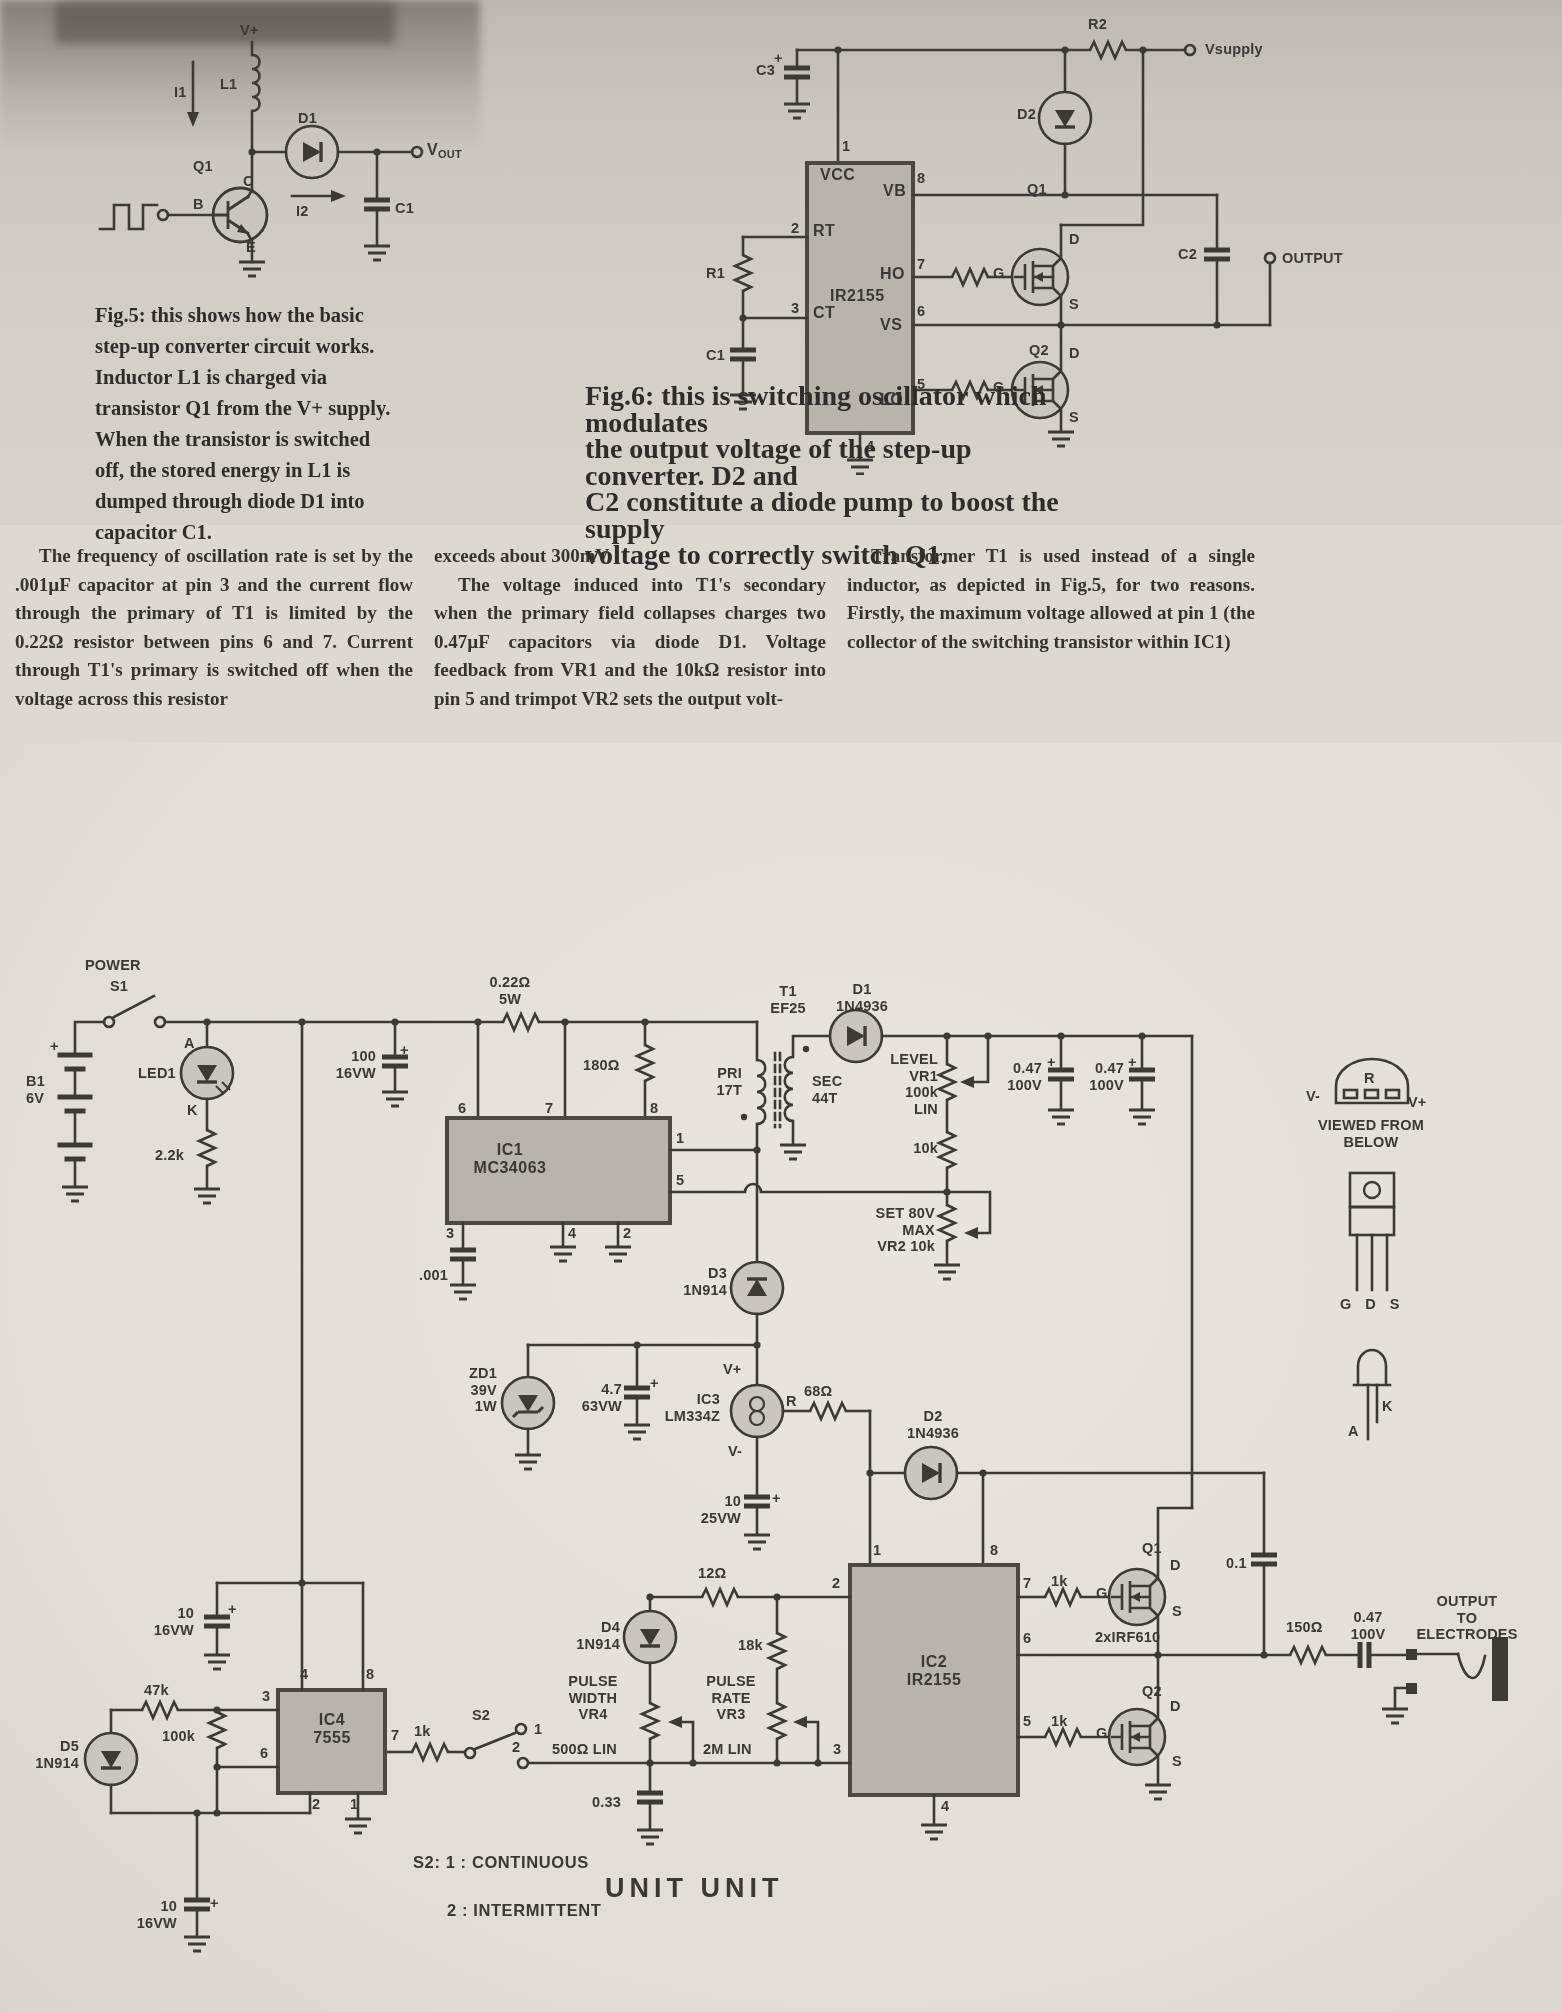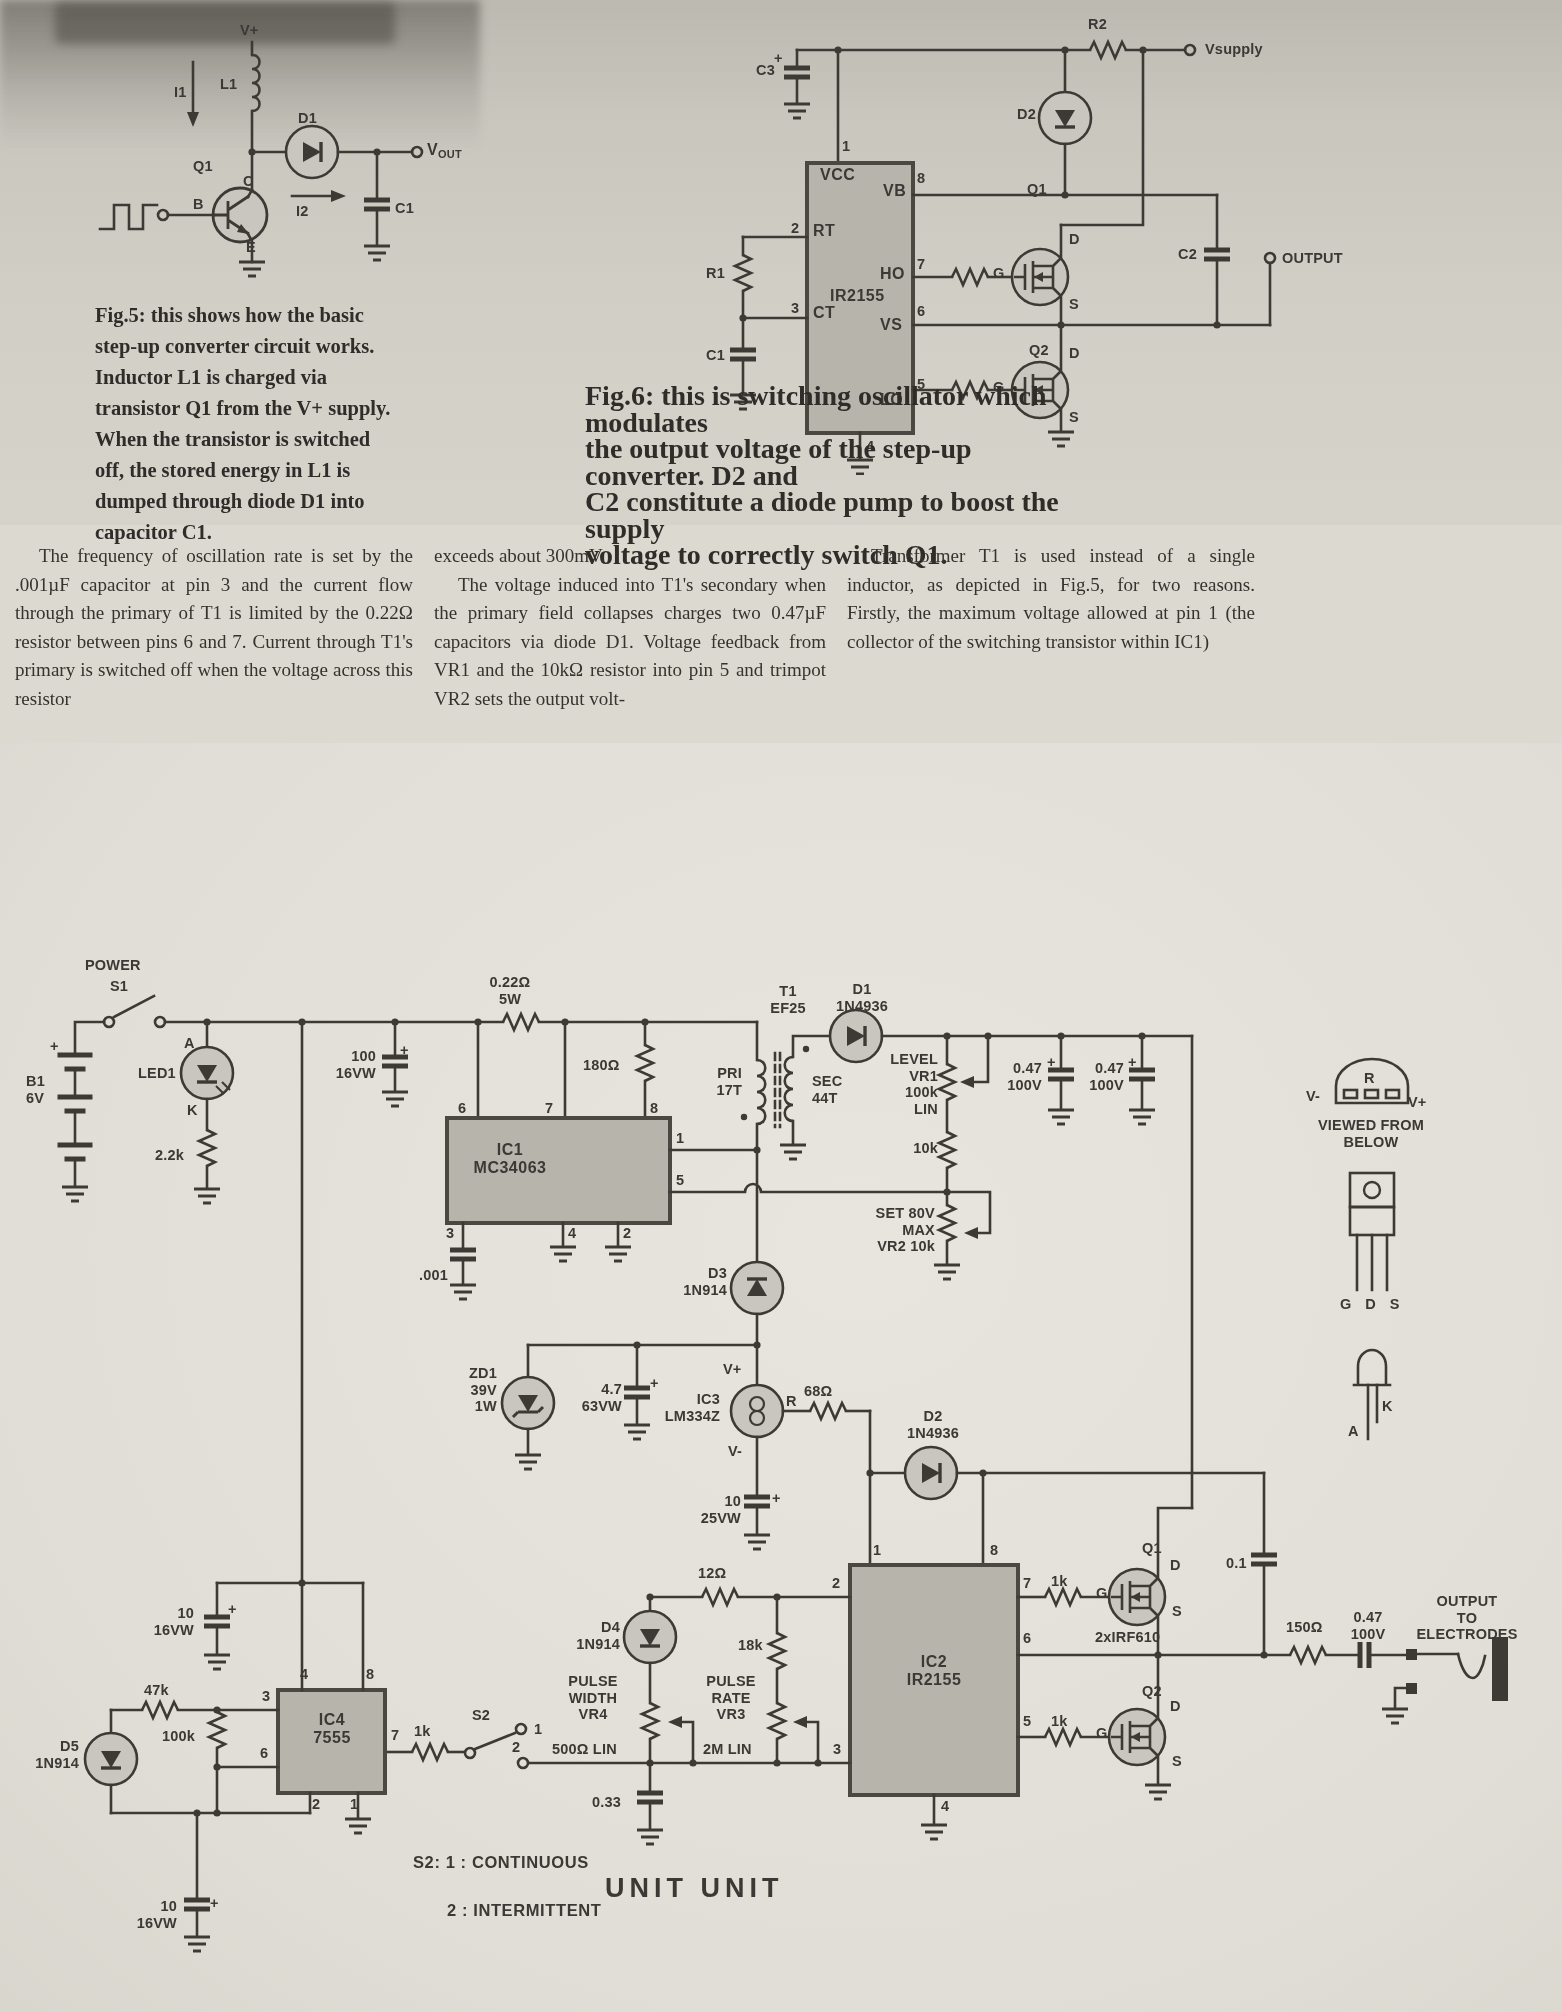--- a/index.html
+++ b/index.html
@@ -24,21 +24,21 @@
   .w rect.pk{fill:none;stroke:#3c3a35;stroke-width:2.6;}
   .lb{position:absolute;font:bold 14.5px "Liberation Sans",sans-serif;color:#3b3935;
       white-space:pre-line;line-height:1.15;letter-spacing:.2px;}
   .ctr{text-align:center;}
   .rt{text-align:right;}
   .icn{font-size:16px;letter-spacing:.5px;}
   .cap{position:absolute;font-family:"Liberation Serif",serif;font-weight:bold;color:#2f2d29;white-space:pre-line;}
   .cap5{font-size:20.5px;line-height:31px;}
   .cap6{font-size:28px;line-height:26.5px;}
   .cap7{font-size:20.5px;line-height:26px;white-space:normal;text-align:justify;}
-  .cols{position:absolute;left:15px;top:542px;width:1240px;display:flex;gap:21px;}
+  .cols{position:absolute;left:15px;top:542px;width:1240px;display:flex;gap:21px;font-weight:bold;}
   .col{font-family:"Liberation Serif",serif;font-size:19px;line-height:28.5px;color:#35332d;text-align:justify;}
   .col p{margin:0;}
   .col p.ind{text-indent:24px;}
   .c1{width:398px;}.c2{width:392px;}.c3{width:408px;}
   .tens{font:bold 27px "Liberation Sans",sans-serif;letter-spacing:5px;}
   .note{font:bold 16.5px "Liberation Sans",sans-serif;letter-spacing:.6px;}
   .vsub{font-size:11px;}
 </style>
 </head>
 <body>

